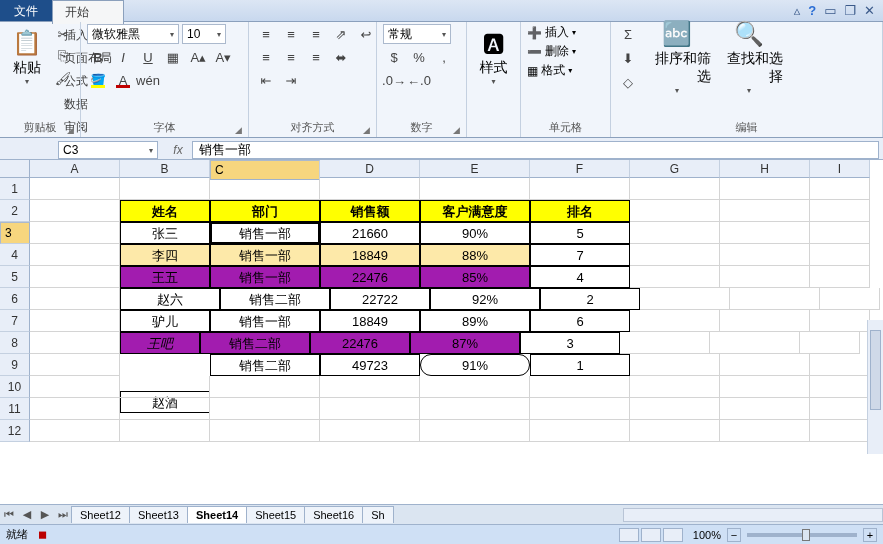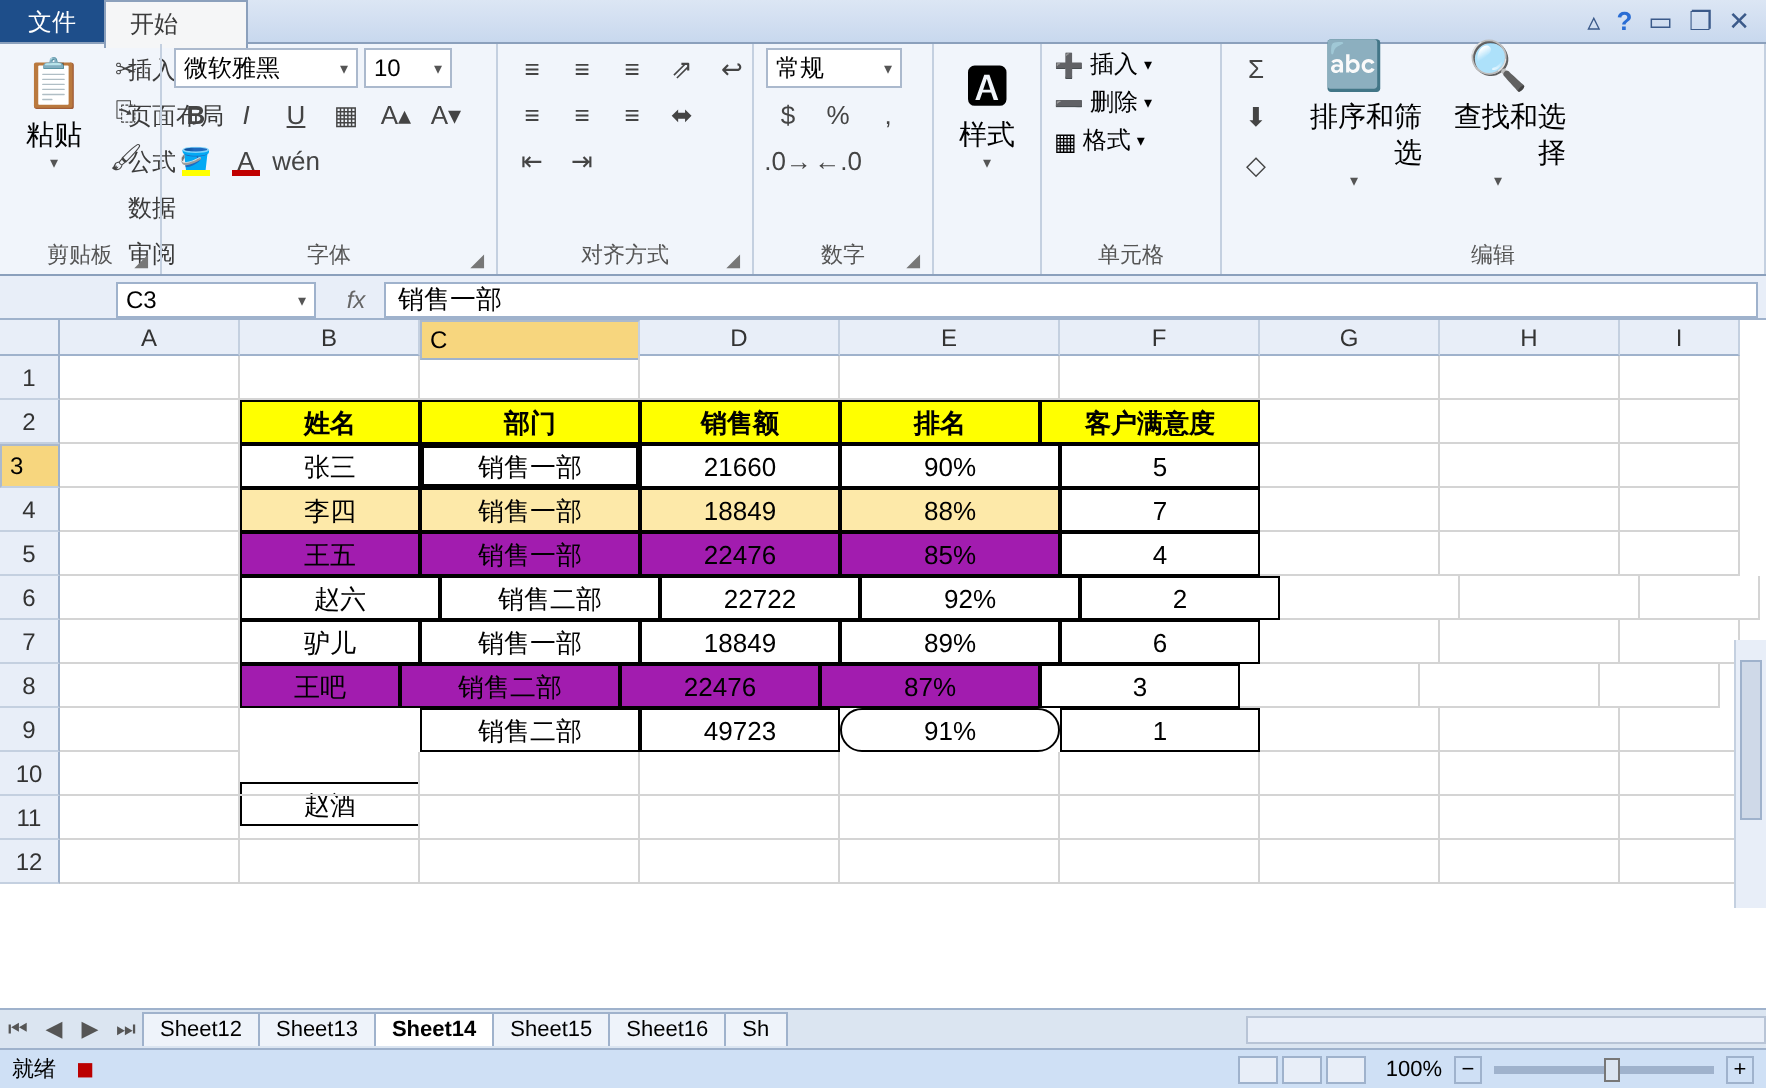--- a/index.html
+++ b/index.html
@@ -300,22 +300,22 @@
         <div class="cell" style="width: 100px;"></div>
         <div class="cell" style="width: 90px;"></div>
         <div class="cell" style="width: 90px;"></div>
         <div class="cell" style="width: 60px;"></div>
       </div>
       <div class="cellrow">
         <div class="cell" style="width: 90px;"></div>
         <div class="cell hdr" style="width: 90px;">姓名</div>
         <div class="cell hdr" style="width: 110px;">部门</div>
         <div class="cell hdr" style="width: 100px;">销售额</div>
+        <div class="cell hdr" style="width: 110px;">客户满意度</div>
         <div class="cell hdr" style="width: 100px;">排名</div>
-        <div class="cell hdr" style="width: 110px;">客户满意度</div>
         <div class="cell" style="width: 90px;"></div>
         <div class="cell" style="width: 90px;"></div>
         <div class="cell" style="width: 60px;"></div>
       </div>
       <div class="cellrow">
         <div class="cell" style="width: 90px;"></div>
         <div class="cell bd" style="width: 90px;">张三</div>
         <div class="cell bd active" style="width: 110px;">销售一部</div>
         <div class="cell bd" style="width: 100px;">21660</div>
         <div class="cell bd" style="width: 110px;">90%</div>
@@ -363,21 +363,21 @@
         <div class="cell bd" style="width: 110px;">销售一部</div>
         <div class="cell bd" style="width: 100px;">18849</div>
         <div class="cell bd" style="width: 110px;">89%</div>
         <div class="cell bd" style="width: 100px;">6</div>
         <div class="cell" style="width: 90px;"></div>
         <div class="cell" style="width: 90px;"></div>
         <div class="cell" style="width: 60px;"></div>
       </div>
       <div class="cellrow">
         <div class="cell" style="width: 90px;"></div>
-        <div class="cell bd or2" style="width: 80px;">王吧</div>
+        <div class="cell bd or2" style="width: 80px; font-style: italic;">王吧</div>
         <div class="cell bd or2" style="width: 110px;">销售二部</div>
         <div class="cell bd or2" style="width: 100px;">22476</div>
         <div class="cell bd or2" style="width: 110px;">87%</div>
         <div class="cell bd" style="width: 100px;">3</div>
         <div class="cell" style="width: 90px;"></div>
         <div class="cell" style="width: 90px;"></div>
         <div class="cell" style="width: 60px;"></div>
       </div>
       <div class="cellrow">
         <div class="cell" style="width: 90px;"></div>

